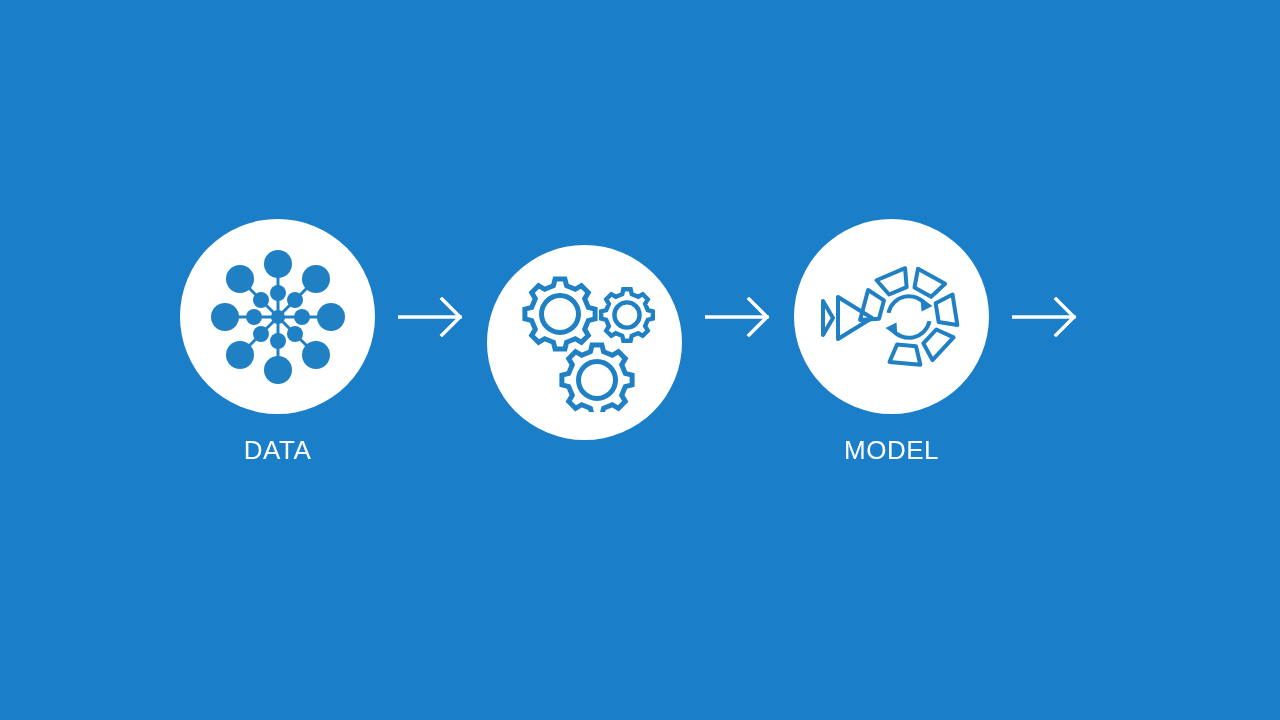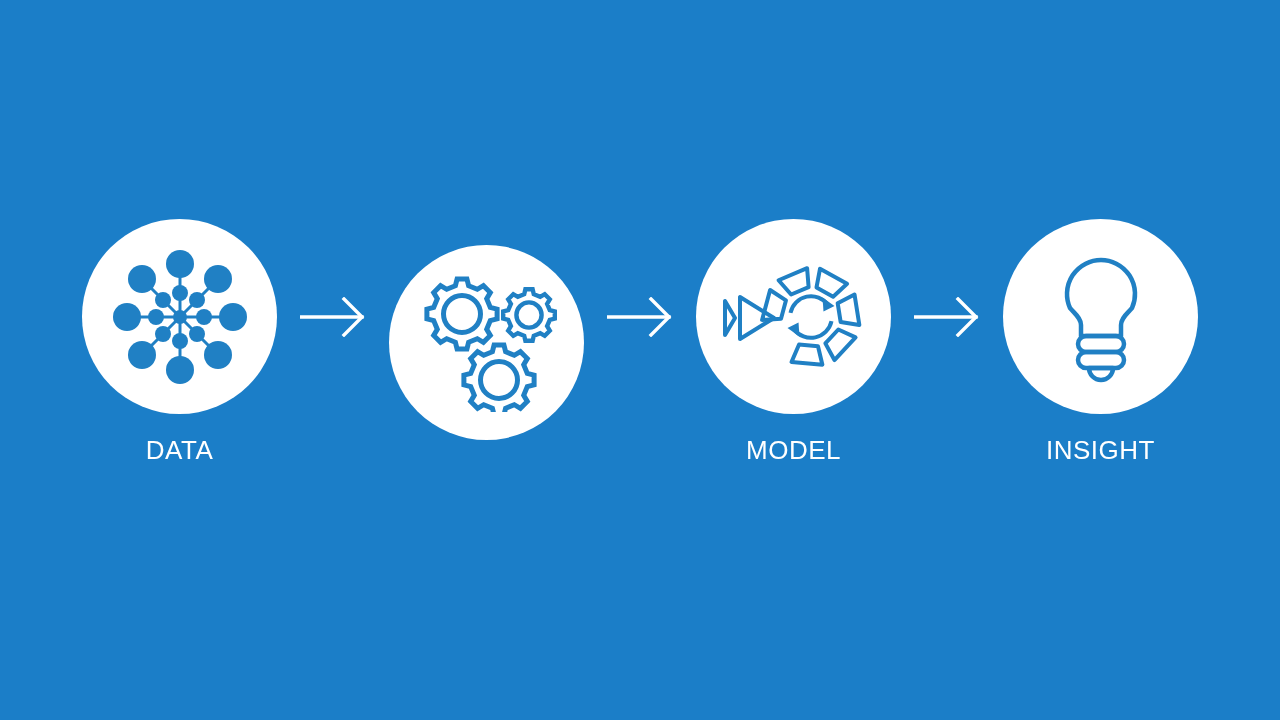--- a/index.html
+++ b/index.html
@@ -249,38 +249,15 @@
       <span>
         <svg width="66" height="40" viewBox="0 0 66 40">
           <g stroke="#ffffff" stroke-width="3.4" fill="none" stroke-linecap="square">
             <line x1="1" y1="20" x2="62" y2="20"></line>
             <polyline points="44,2 62,20 44,38"></polyline>
           </g>
         </svg>
       </span>
     </div>
 
-    <div class="stage">
-      <div class="stage-circle">
-        <span>
-          <svg width="104" height="142" viewBox="0 0 104 142">
-            <g stroke="#2080c4" stroke-width="4.5" fill="none" stroke-linejoin="round" stroke-linecap="round">
-
-              <path d="M 32,90
-                       L 32,79
-                       C 32,72 26,68 21,62
-                       A 34 34 0 1 1 83,62
-                       C 78,68 72,72 72,79
-                       L 72,90 Z"></path>
-
-              <rect x="29" y="90" width="46" height="16" rx="8"></rect>
-              <rect x="29" y="106" width="46" height="16" rx="8"></rect>
-
-              <path d="M 40,122 L 64,122 A 12 12 0 0 1 40,122 Z"></path>
-            </g>
-          </svg>
-        </span>
-      </div>
-      <div class="stage-label">INSIGHT</div>
-    </div>
 
   </div>
 </div>
 
 </body></html>

